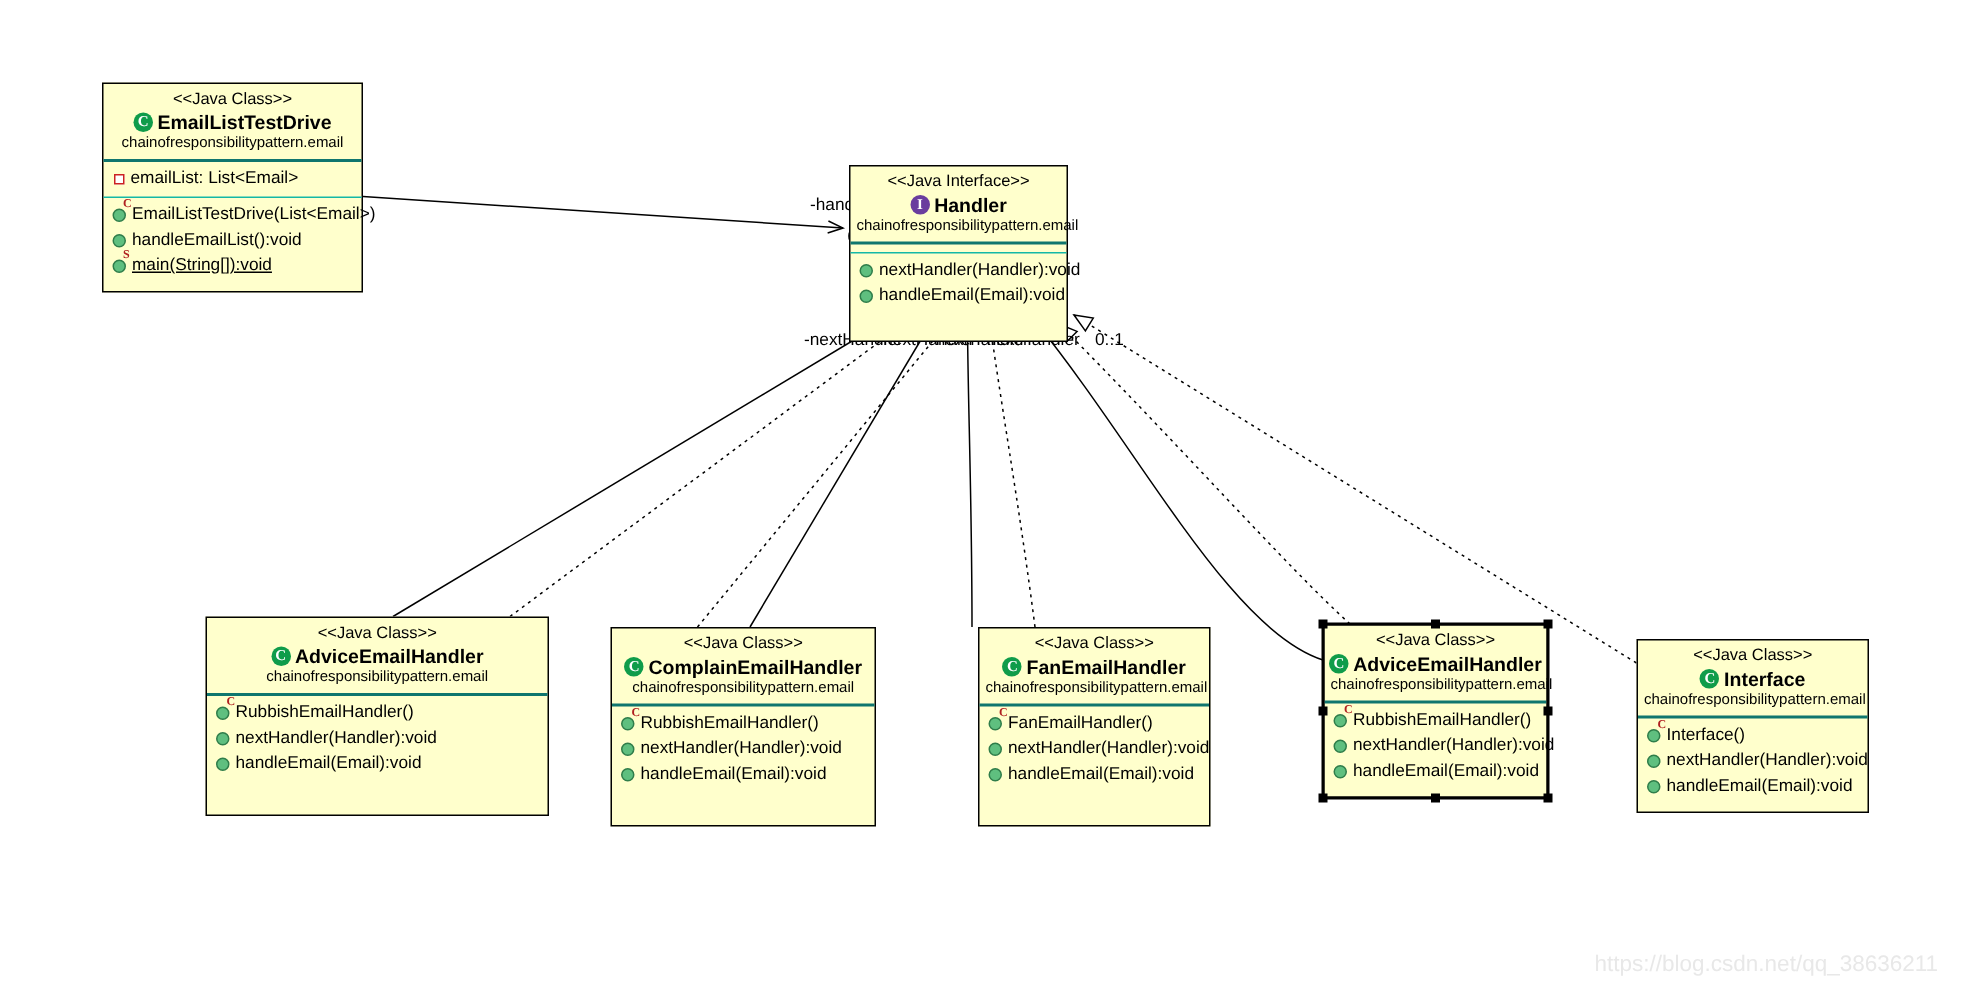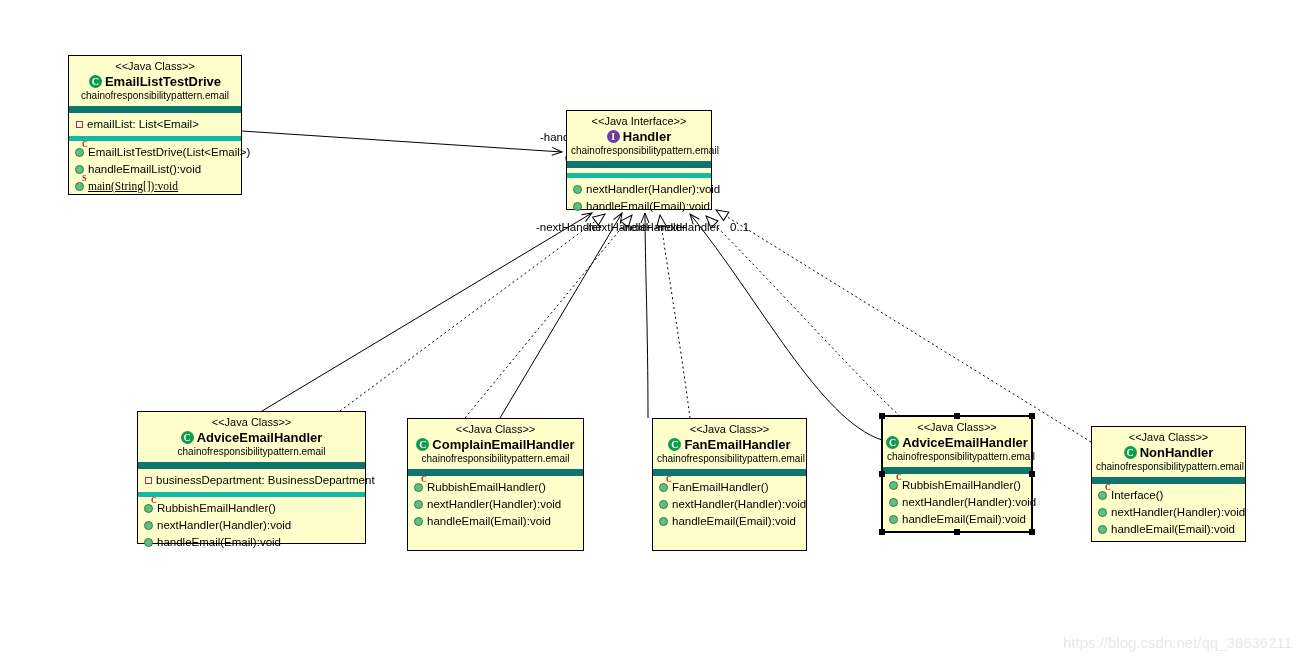--- a/index.html
+++ b/index.html
@@ -35,21 +35,21 @@
     box-sizing: border-box;
   }
   .uml-box.selected {
     border: 1px solid #000000;
     outline: 2px solid #000000;
     outline-offset: -1px;
   }
   .cmp-head {
     padding: 3px 4px 4px 4px;
     text-align: center;
-    border-bottom: 7px solid #0f766e;
+    border-bottom: 2px solid #0f766e;
   }
   .stereotype {
     font-size: 11px;
     color: #000000;
     line-height: 14px;
     white-space: nowrap;
   }
   .cls-title {
     font-size: 13px;
     font-weight: bold;
@@ -60,34 +60,34 @@
     justify-content: center;
     gap: 3px;
   }
   .pkg {
     font-size: 10px;
     line-height: 12px;
     color: #000000;
     white-space: nowrap;
   }
   .cmp {
-    border-bottom: 5px solid #14b8a6;
+    border-bottom: 1px solid #14b8a6;
     padding: 3px 0 3px 0;
   }
   .cmp:last-child { border-bottom: none; }
   .member {
     font-size: 11.5px;
     line-height: 17px;
     white-space: nowrap;
     display: flex;
     align-items: center;
     padding-left: 6px;
   }
   .member .mtext { padding-left: 4px; }
-  .member.static .mtext { text-decoration: underline; font-family: Liberation Serif, serif; }
+  .member.static .mtext { text-decoration: underline; }
 
   
   .ico-class {
     display: inline-block;
     width: 13px; height: 13px;
     border-radius: 50%;
     background: #0f9c4a;
     color: #ffffff;
     font-size: 10px;
     font-weight: bold;
@@ -256,21 +256,21 @@
       </div>
       <div class="member static">
         <span class="ico-method">
             <span class="sup">S</span>
           </span>
         <span class="mtext">main(String[]):void</span>
       </div>
     </div>
   </div>
 
-  <div class="uml-box" style="left:566px; top:110px; width:146px; height:100px;">
+  <div class="uml-box" style="left:566px; top:110px; width:146px; height:118px;">
     <div class="cmp-head">
       <div class="stereotype">&lt;&lt;Java Interface&gt;&gt;</div>
       <div class="cls-title">
         <span class="ico-iface">I</span>
         <span>Handler</span>
       </div>
       <div class="pkg">chainofresponsibilitypattern.email</div>
     </div>
     <div class="cmp" style="padding:0; height:5px;"></div>
     <div class="cmp">
@@ -286,26 +286,20 @@
   </div>
 
   <div class="uml-box" style="left:137px; top:411px; width:229px; height:133px;">
     <div class="cmp-head">
       <div class="stereotype">&lt;&lt;Java Class&gt;&gt;</div>
       <div class="cls-title">
         <span class="ico-class">C</span>
         <span>AdviceEmailHandler</span>
       </div>
       <div class="pkg">chainofresponsibilitypattern.email</div>
-    </div>
-    <div class="cmp">
-      <div class="member">
-        <span class="ico-attr-private"></span>
-        <span class="mtext">businessDepartment: BusinessDepartment</span>
-      </div>
     </div>
     <div class="cmp">
       <div class="member">
         <span class="ico-method">
             <span class="sup">C</span>
           </span>
         <span class="mtext">RubbishEmailHandler()</span>
       </div>
       <div class="member">
         <span class="ico-method"></span>
@@ -406,21 +400,21 @@
   <div class="handle" style="left:1029px; top:471px;"></div>
   <div class="handle" style="left:879px;  top:529px;"></div>
   <div class="handle" style="left:954px;  top:529px;"></div>
   <div class="handle" style="left:1029px; top:529px;"></div>
 
   <div class="uml-box" style="left:1091px; top:426px; width:155px; height:116px;">
     <div class="cmp-head">
       <div class="stereotype">&lt;&lt;Java Class&gt;&gt;</div>
       <div class="cls-title">
         <span class="ico-class">C</span>
-        <span>NonHandler</span>
+        <span>Interface</span>
       </div>
       <div class="pkg">chainofresponsibilitypattern.email</div>
     </div>
     <div class="cmp">
       <div class="member">
         <span class="ico-method">
             <span class="sup">C</span>
           </span>
         <span class="mtext">Interface()</span>
       </div>

